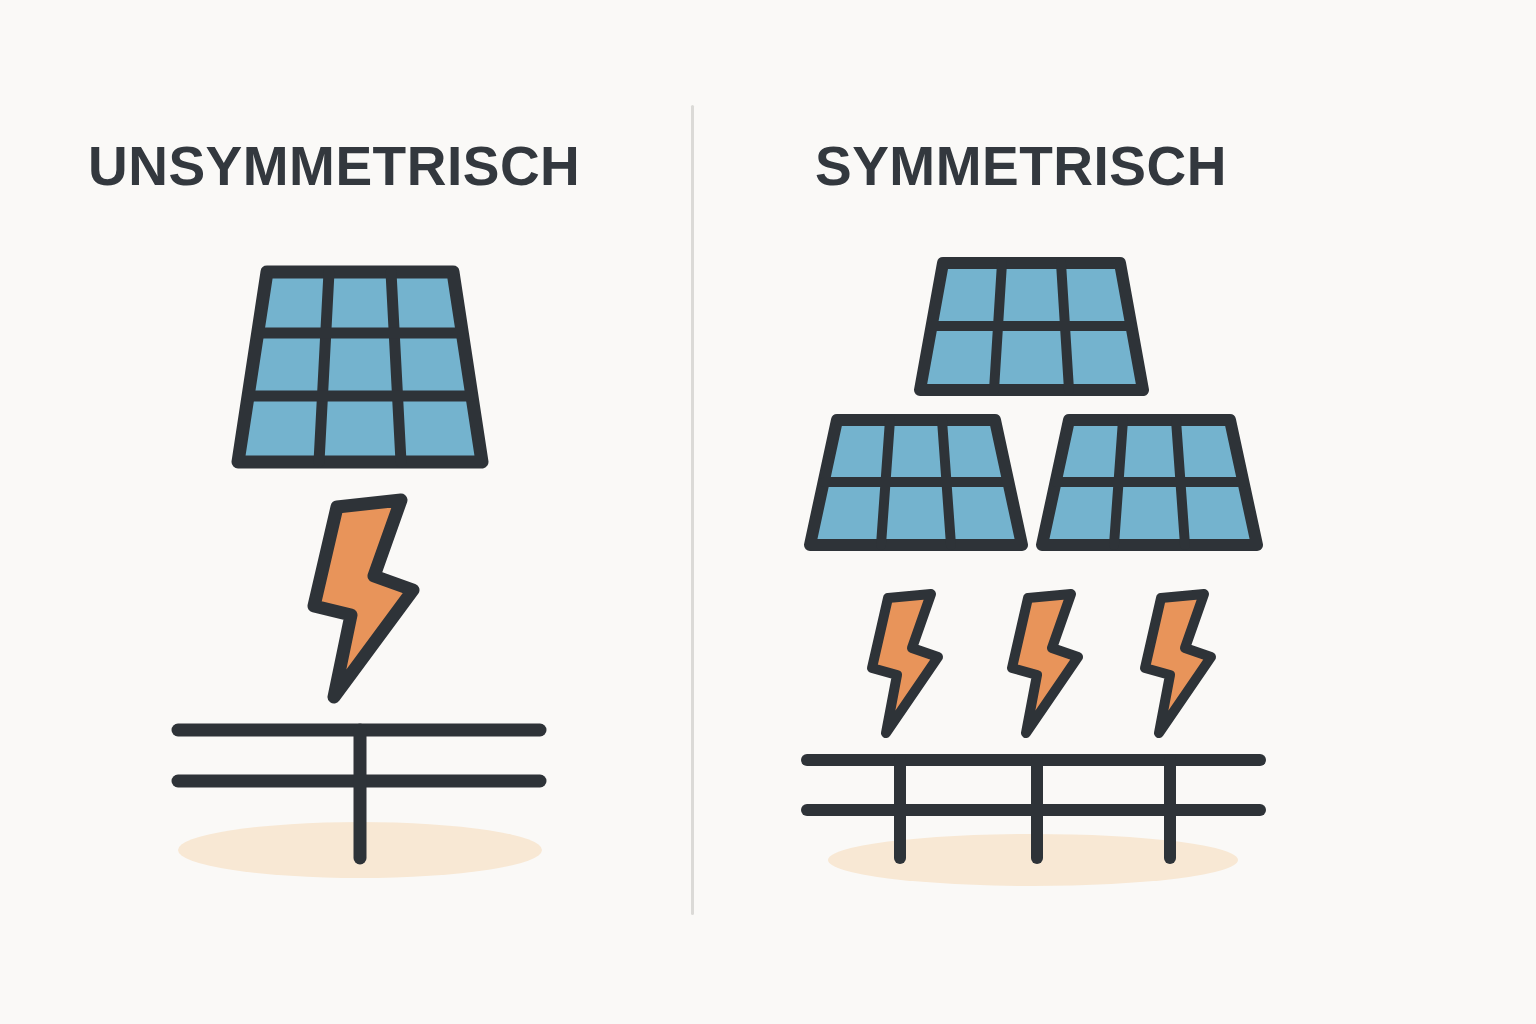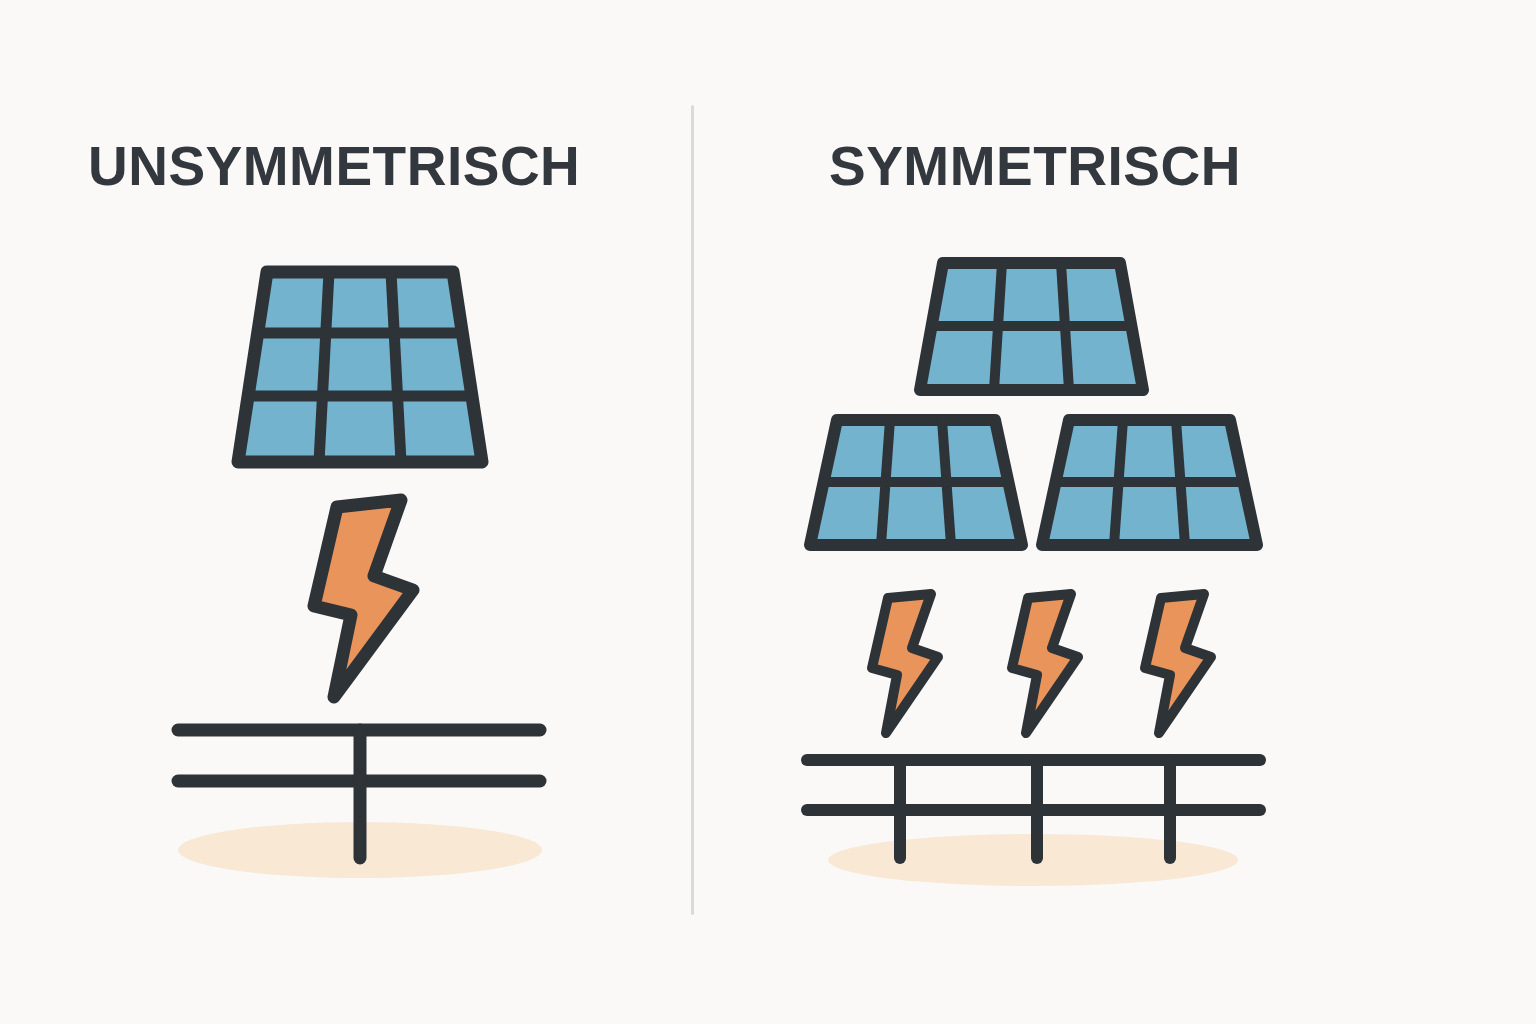--- a/index.html
+++ b/index.html
@@ -17,21 +17,21 @@
   .section-title {
     position: absolute;
     top: 134px;
     font-size: 55px;
     font-weight: 700;
     letter-spacing: 0.5px;
     color: #33383e;
     white-space: nowrap;
   }
   .title-left  { left: 88px; text-align: center; }
-  .title-right { left: 815px; margin-left: 14px; }
+  .title-right { left: 815px; }
   .divider {
     position: absolute;
     left: 691px;
     top: 105px;
     width: 3px;
     height: 810px;
     background: #dbdad7;
     border-radius: 2px;
   }
   .art {

